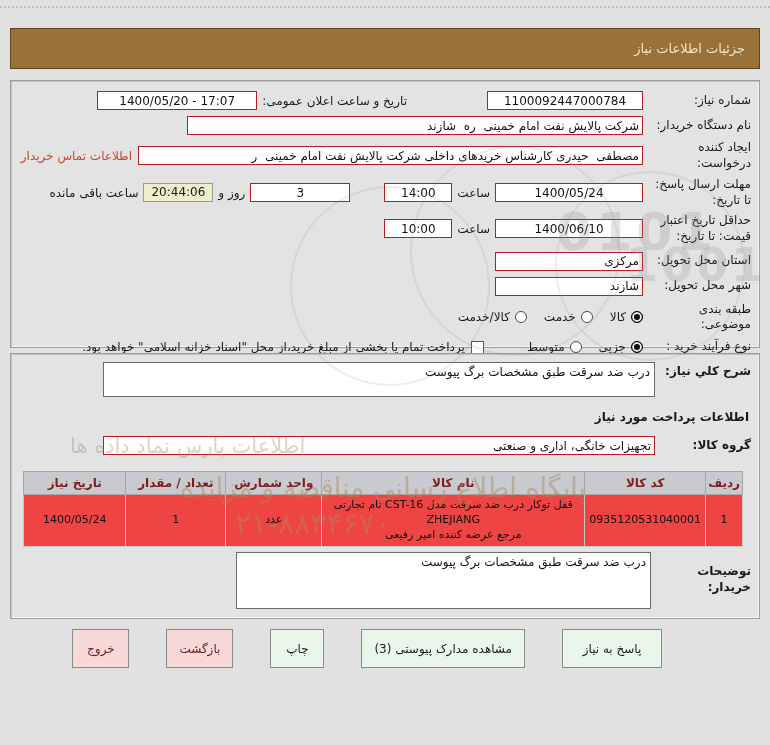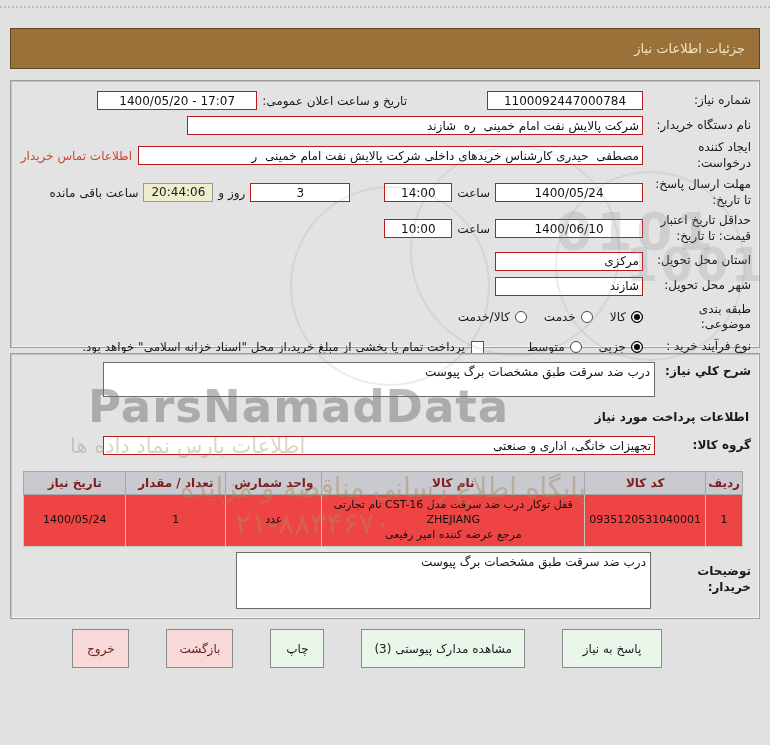--- a/index.html
+++ b/index.html
@@ -258,18 +258,17 @@
     <button class="btn green" style="min-width:54px">چاپ</button>
     <button class="btn pink" style="min-width:57px">بازگشت</button>
     <button class="btn pink" style="min-width:57px">خروج</button>
   </div>
 
   <div class="wm wm-circle cA"></div>
   <div class="wm wm-circle cB"></div>
   <div class="wm wm-circle cC"></div>
   <div class="wm wm-num1">0101</div>
   <div class="wm wm-num2">1001</div>
-  <div class="wm wm-brand">ParsNamadData</div>
   <div class="wm wm-line2">اطلاعات پارس نماد داده ها</div>
   <div class="wm wm-line1">پایگاه اطلاع رسانی مناقصه و مزایده</div>
   <div class="wm wm-phone">۲۱-۸۸۳۴۶۷۰</div>
 
 </div>
 
 </body></html>

